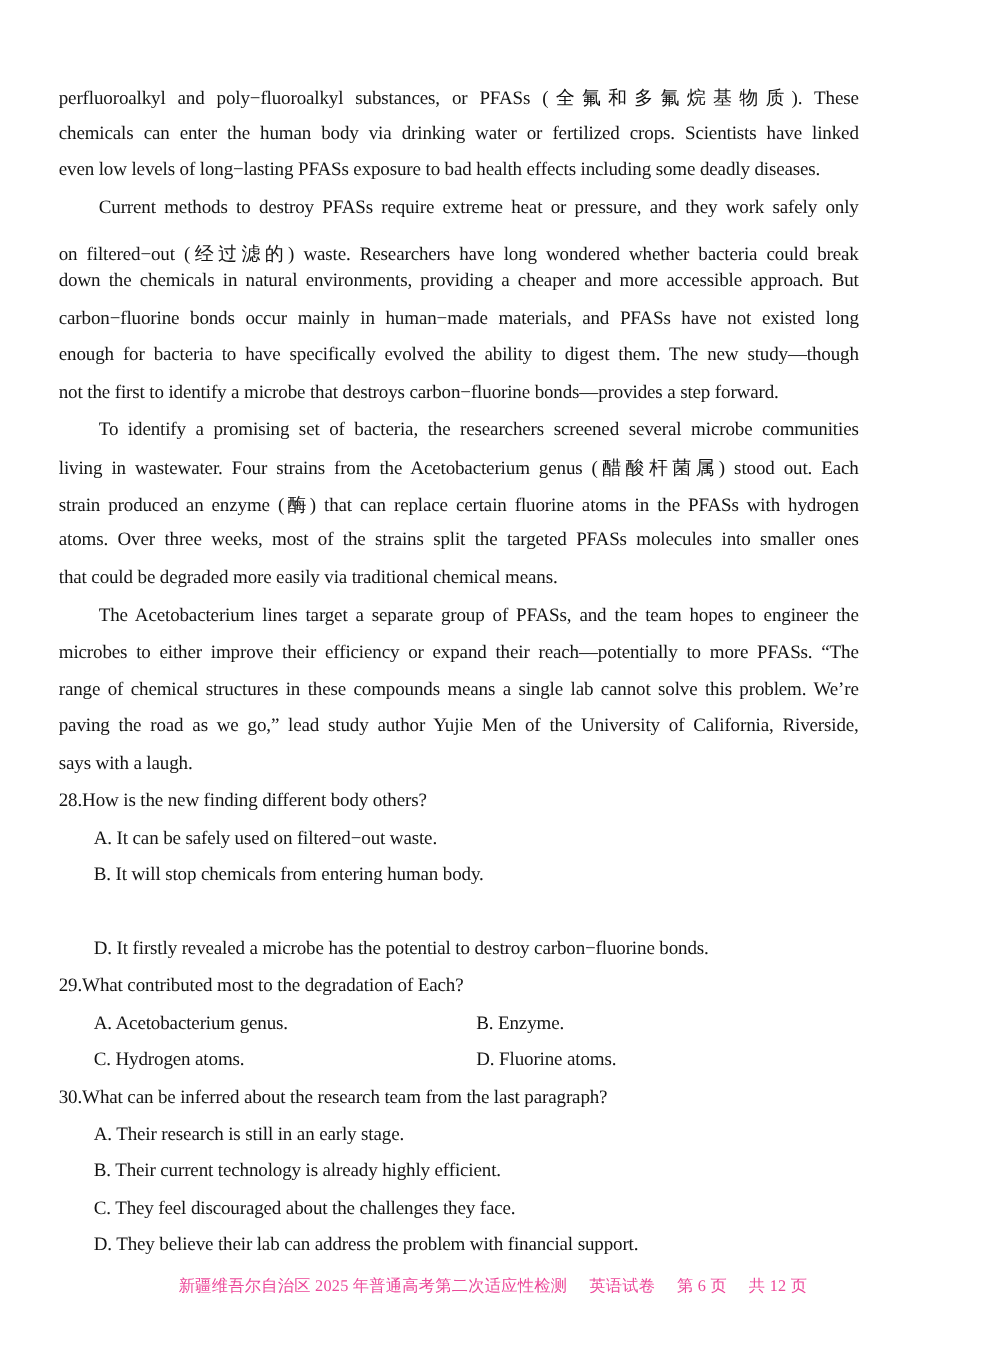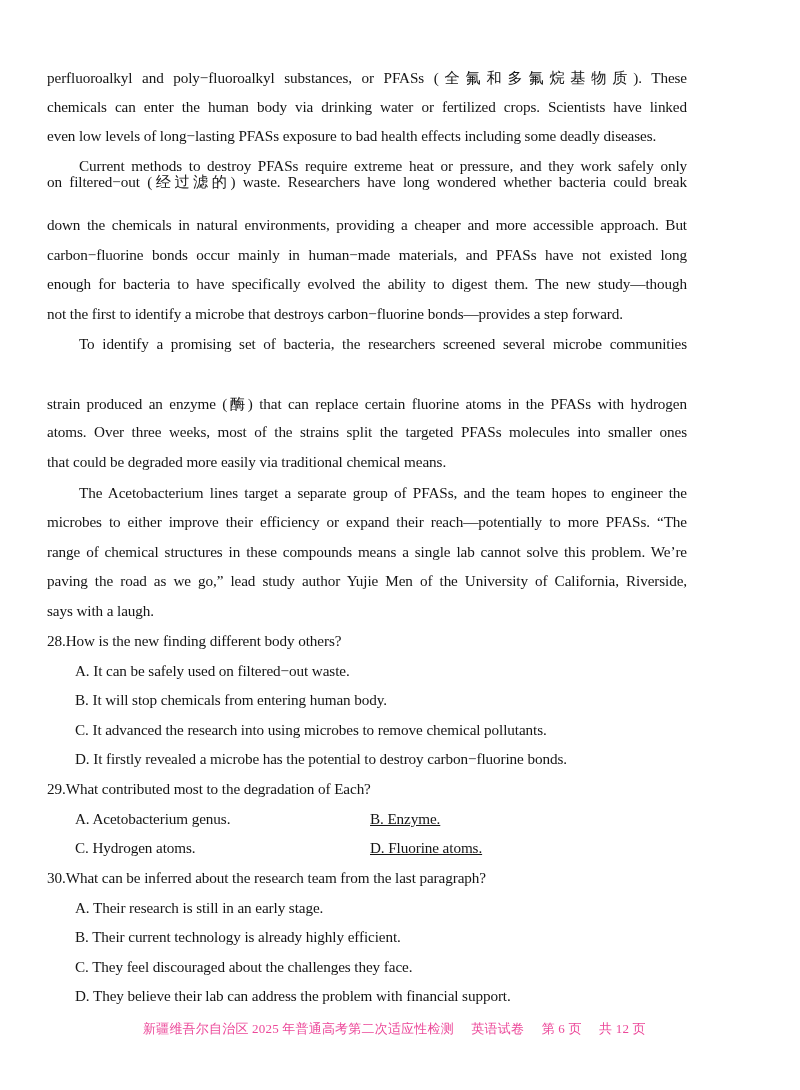--- a/index.html
+++ b/index.html
@@ -4,57 +4,57 @@
 <style>
   html, body { margin: 0; padding: 0; background: #ffffff; }
   body { width: 800px; height: 1090px; overflow: hidden; position: relative;
          font-family: "Liberation Serif", "DejaVu Serif", serif; color: #141414; }
   .page { position: absolute; left: 0; top: 0; width: 800px; height: 1090px; }
   .line { position: absolute; left: 47px; white-space: nowrap; font-size: 15.2px; letter-spacing: -0.1px; }
   .just { width: 640px; text-align: justify; text-align-last: justify; }
   .indent { left: 79px; width: 608px; }
   .q { left: 47px; }
   .opt { left: 75px; }
-  .opt2 { left: 370px; text-decoration: underline; }
+  .opt2 { left: 381px; }
   .footer { position: absolute; left: 143px; top: 1020px; font-size: 13px; white-space: nowrap; letter-spacing: 0.2px; color: #ec4899; }
   .footer span { margin-right: 14px; }
 </style>
 </head>
 <body>
 
 <div class="page">
 
   <div class="line just" style="top:68px">perfluoroalkyl and poly−fluoroalkyl substances, or PFASs (全氟和多氟烷基物质). These</div>
   <div class="line just" style="top:98px">chemicals can enter the human body via drinking water or fertilized crops. Scientists have linked</div>
   <div class="line" style="top:127px">even low levels of long−lasting PFASs exposure to bad health effects including some deadly diseases.</div>
 
   <div class="line just indent" style="top:157px">Current methods to destroy PFASs require extreme heat or pressure, and they work safely only</div>
-  <div class="line just" style="top:172px">on filtered−out (经过滤的) waste. Researchers have long wondered whether bacteria could break</div>
+  <div class="line just" style="top:193px">on filtered−out (经过滤的) waste. Researchers have long wondered whether bacteria could break</div>
   <div class="line just" style="top:216px">down the chemicals in natural environments, providing a cheaper and more accessible approach. But</div>
   <div class="line just" style="top:246px">carbon−fluorine bonds occur mainly in human−made materials, and PFASs have not existed long</div>
   <div class="line just" style="top:275px">enough for bacteria to have specifically evolved the ability to digest them. The new study—though</div>
   <div class="line" style="top:305px">not the first to identify a microbe that destroys carbon−fluorine bonds—provides a step forward.</div>
 
   <div class="line just indent" style="top:335px">To identify a promising set of bacteria, the researchers screened several microbe communities</div>
+  <div class="line just" style="top:364px">living in wastewater. Four strains from the Acetobacterium genus (醋酸杆菌属) stood out. Each</div>
   <div class="line just" style="top:394px">strain produced an enzyme (酶) that can replace certain fluorine atoms in the PFASs with hydrogen</div>
   <div class="line just" style="top:423px">atoms. Over three weeks, most of the strains split the targeted PFASs molecules into smaller ones</div>
   <div class="line" style="top:453px">that could be degraded more easily via traditional chemical means.</div>
 
   <div class="line just indent" style="top:484px">The Acetobacterium lines target a separate group of PFASs, and the team hopes to engineer the</div>
   <div class="line just" style="top:543px">range of chemical structures in these compounds means a single lab cannot solve this problem. We’re</div>
   <div class="line just" style="top:513px">microbes to either improve their efficiency or expand their reach—potentially to more PFASs. “The</div>
   <div class="line just" style="top:572px">paving the road as we go,” lead study author Yujie Men of the University of California, Riverside,</div>
   <div class="line" style="top:602px">says with a laugh.</div>
 
   <div class="line q" style="top:632px">
     <span>28.</span><span>How is the new finding different body others?</span>
   </div>
   <div class="line opt" style="top:662px">A. It can be safely used on filtered−out waste.</div>
   <div class="line opt" style="top:691px">B. It will stop chemicals from entering human body.</div>
-  <div class="line opt" style="top:721px">C. It advanced the research into using microbes to remove chemical pollutants.</div>
   <div class="line opt" style="top:750px">D. It firstly revealed a microbe has the potential to destroy carbon−fluorine bonds.</div>
 
   <div class="line q" style="top:780px">
     <span>29.</span><span>What contributed most to the degradation of Each?</span>
   </div>
   <div class="line opt" style="top:810px">A. Acetobacterium genus.</div>
   <div class="line opt2" style="top:810px">B. Enzyme.</div>
   <div class="line opt" style="top:839px">C. Hydrogen atoms.</div>
   <div class="line opt2" style="top:839px">D. Fluorine atoms.</div>
 

